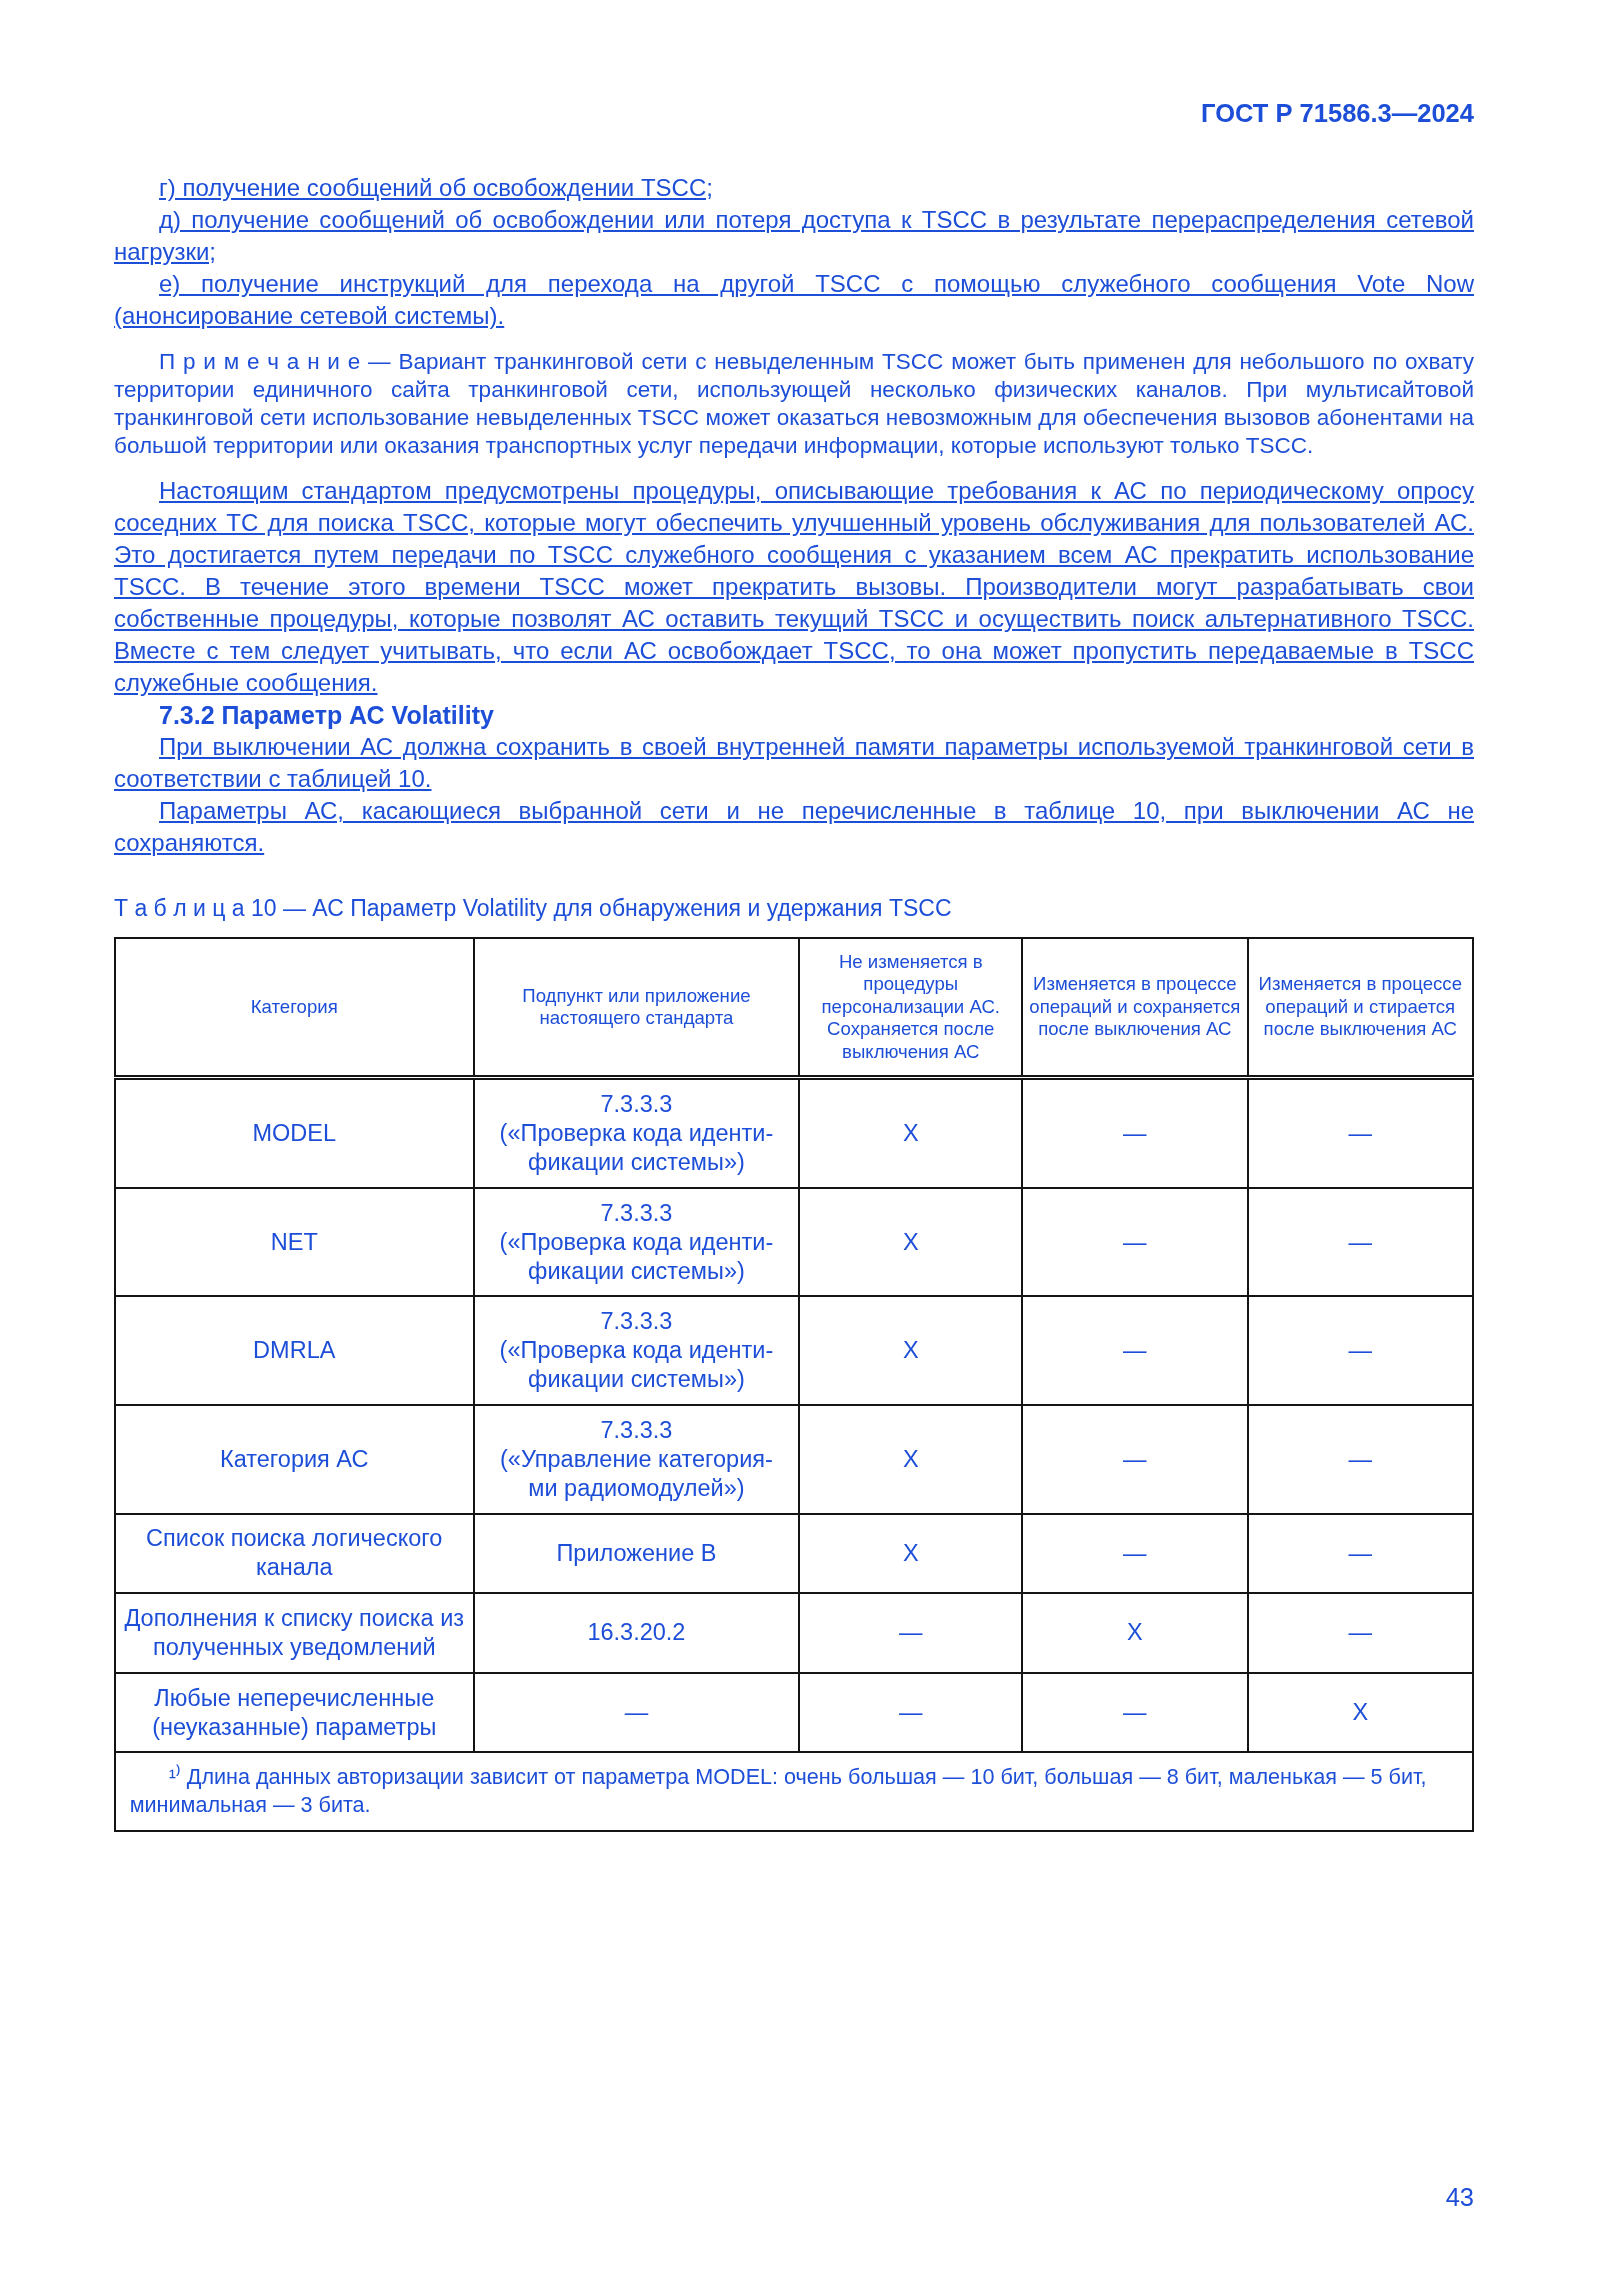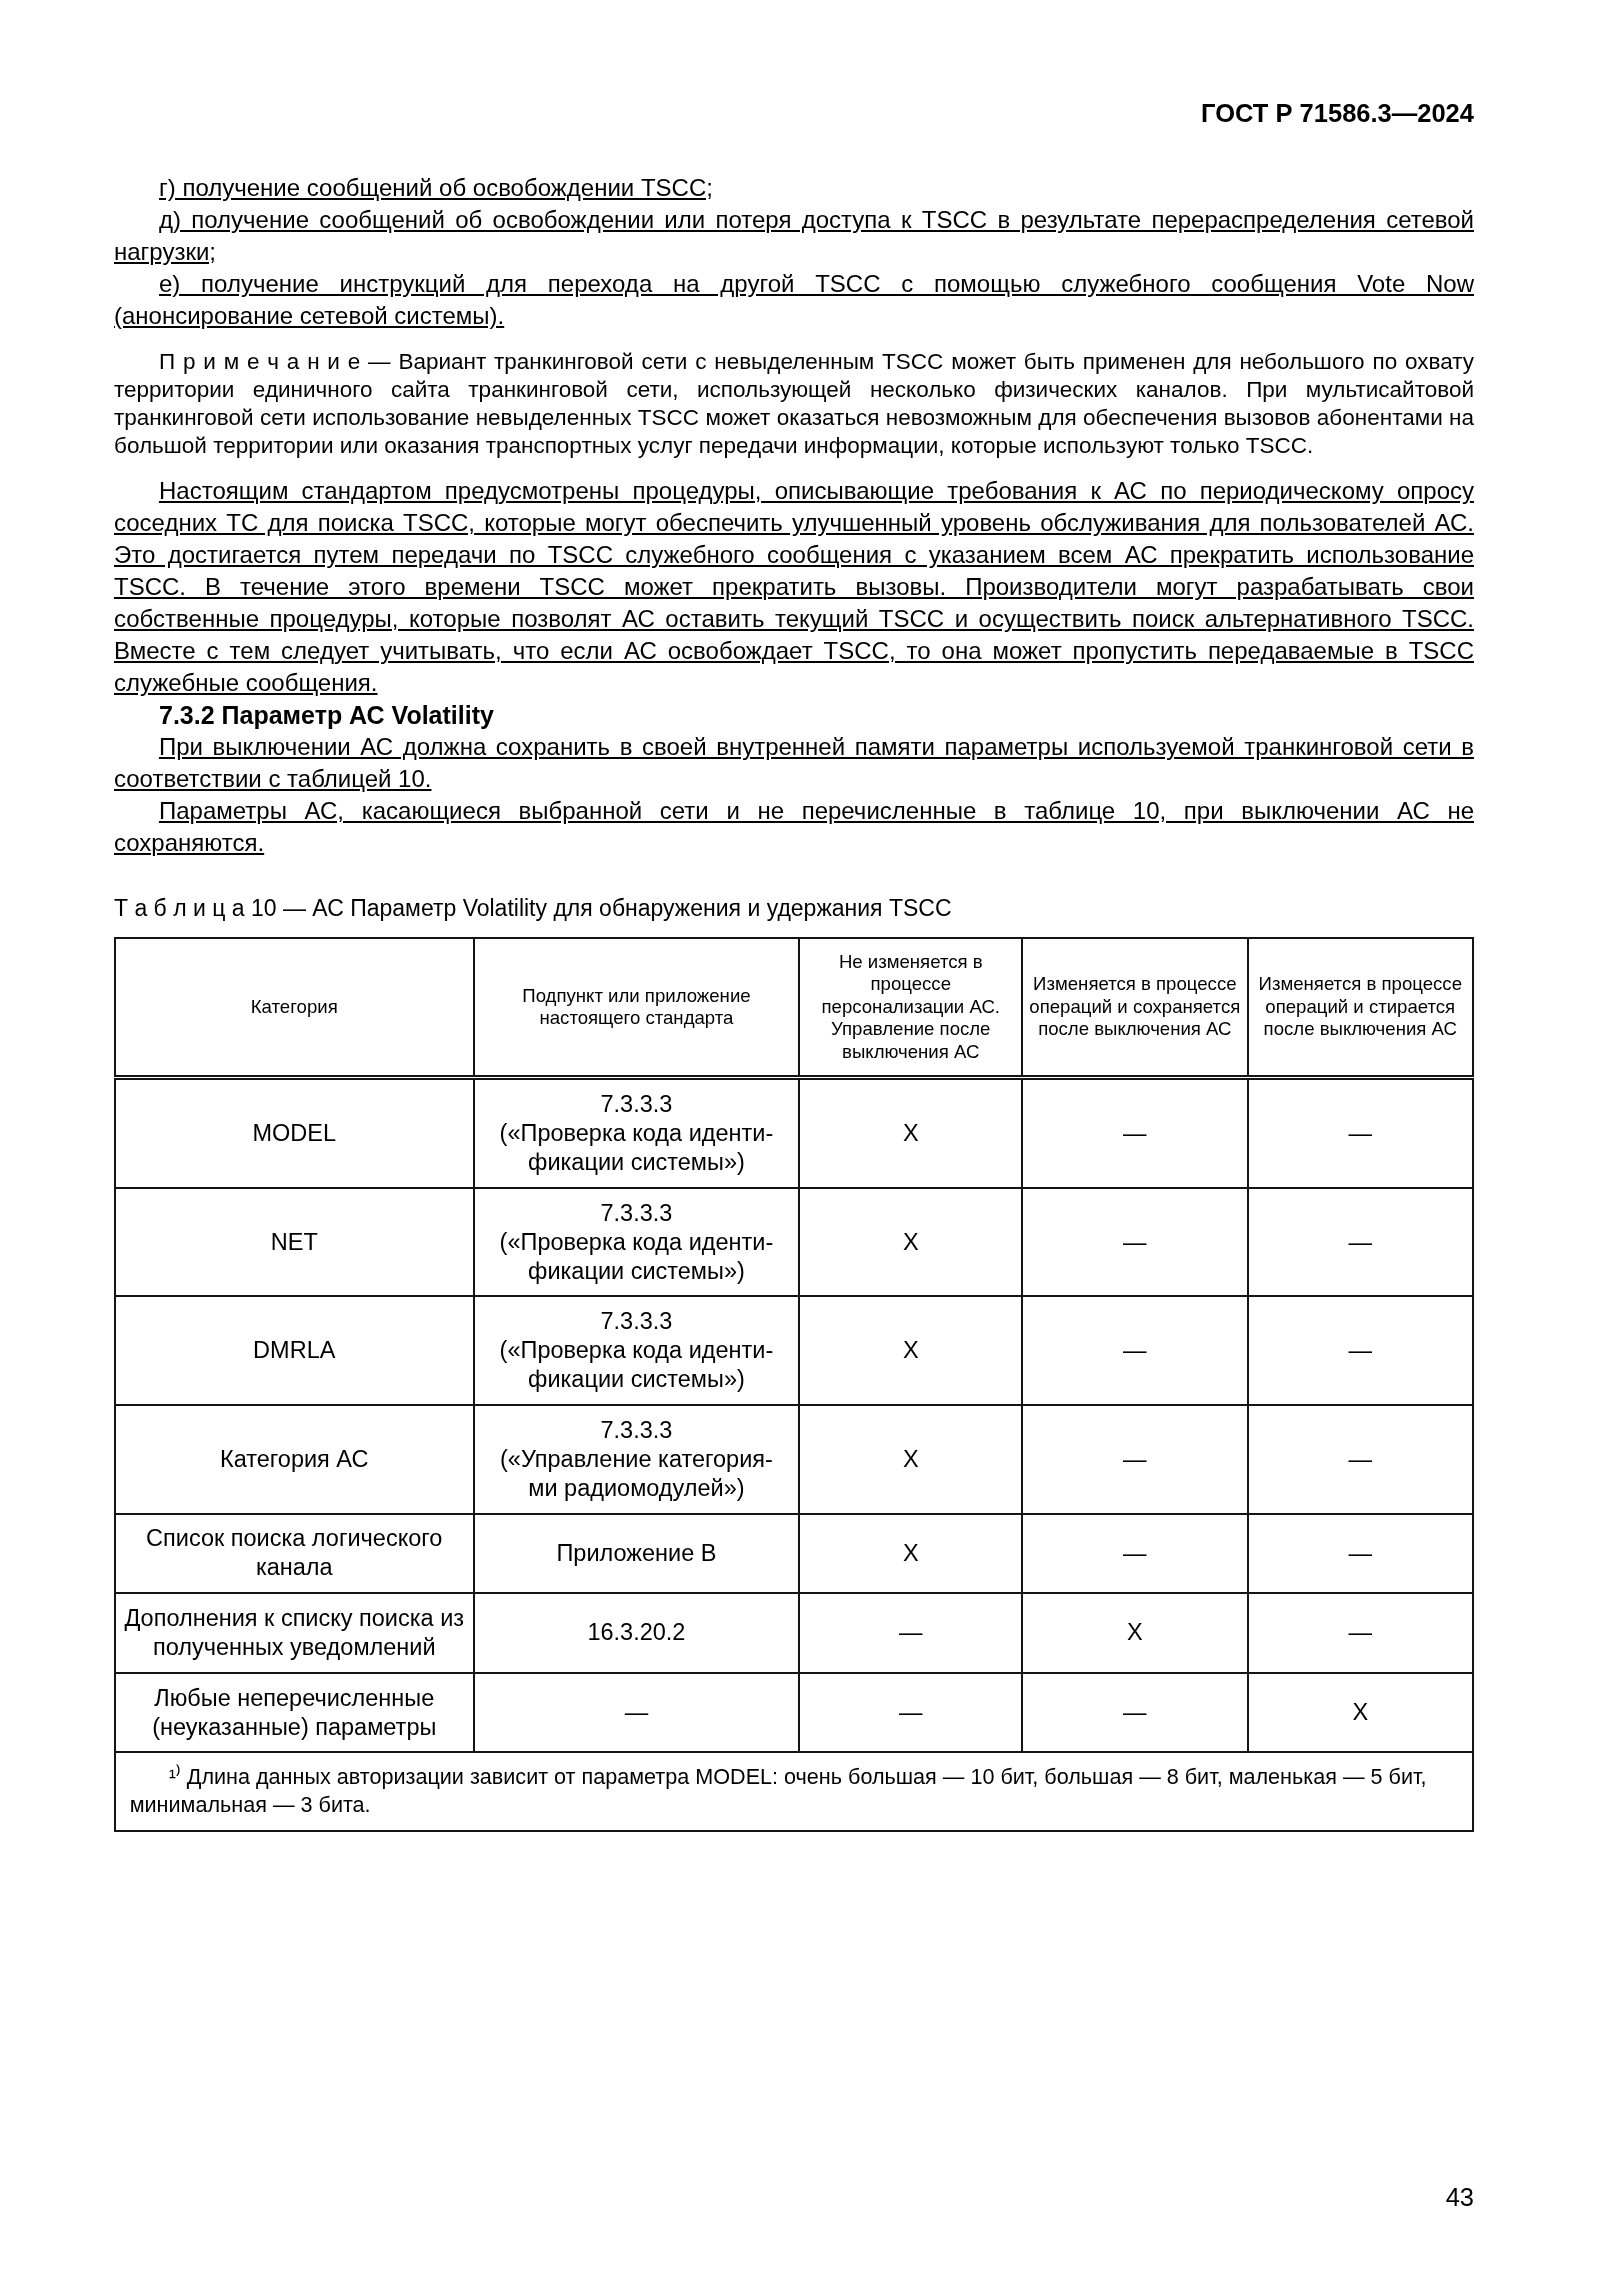--- a/index.html
+++ b/index.html
@@ -3,21 +3,21 @@
 <meta charset="utf-8">
 <style>
   * { margin: 0; padding: 0; box-sizing: border-box; }
   html, body { background: #ffffff; }
   .page {
     position: relative;
     width: 1621px;
     height: 2293px;
     background: #ffffff;
     font-family: "Liberation Sans", sans-serif;
-    color: #000000;
+    color: #1d4ed8;
     overflow: hidden;
   }
   .content {
     position: absolute;
     left: 114px;
     top: 98px;
     width: 1360px;
   }
   .doc-header {
     text-align: right;
@@ -123,21 +123,21 @@
         <col style="width:26.4%">
         <col style="width:24.0%">
         <col style="width:16.4%">
         <col style="width:16.6%">
         <col style="width:16.6%">
       </colgroup>
       <thead>
         <tr>
             <th>Категория</th>
             <th>Подпункт или приложение настоящего стандарта</th>
-            <th>Не изменяется в процессе персонализации АС. Управление после выключения АС</th>
+            <th>Не изменяется в процедуры персонализации АС. Сохраняется после выключения АС</th>
             <th>Изменяется в процессе операций и сохраняется после выключения АС</th>
             <th>Изменяется в процессе операций и стирается после выключения АС</th>
           </tr>
       </thead>
       <tbody>
           <tr>
             <td>MODEL</td>
             <td>7.3.3.3
 («Проверка кода иденти-
 фикации системы»)</td>

